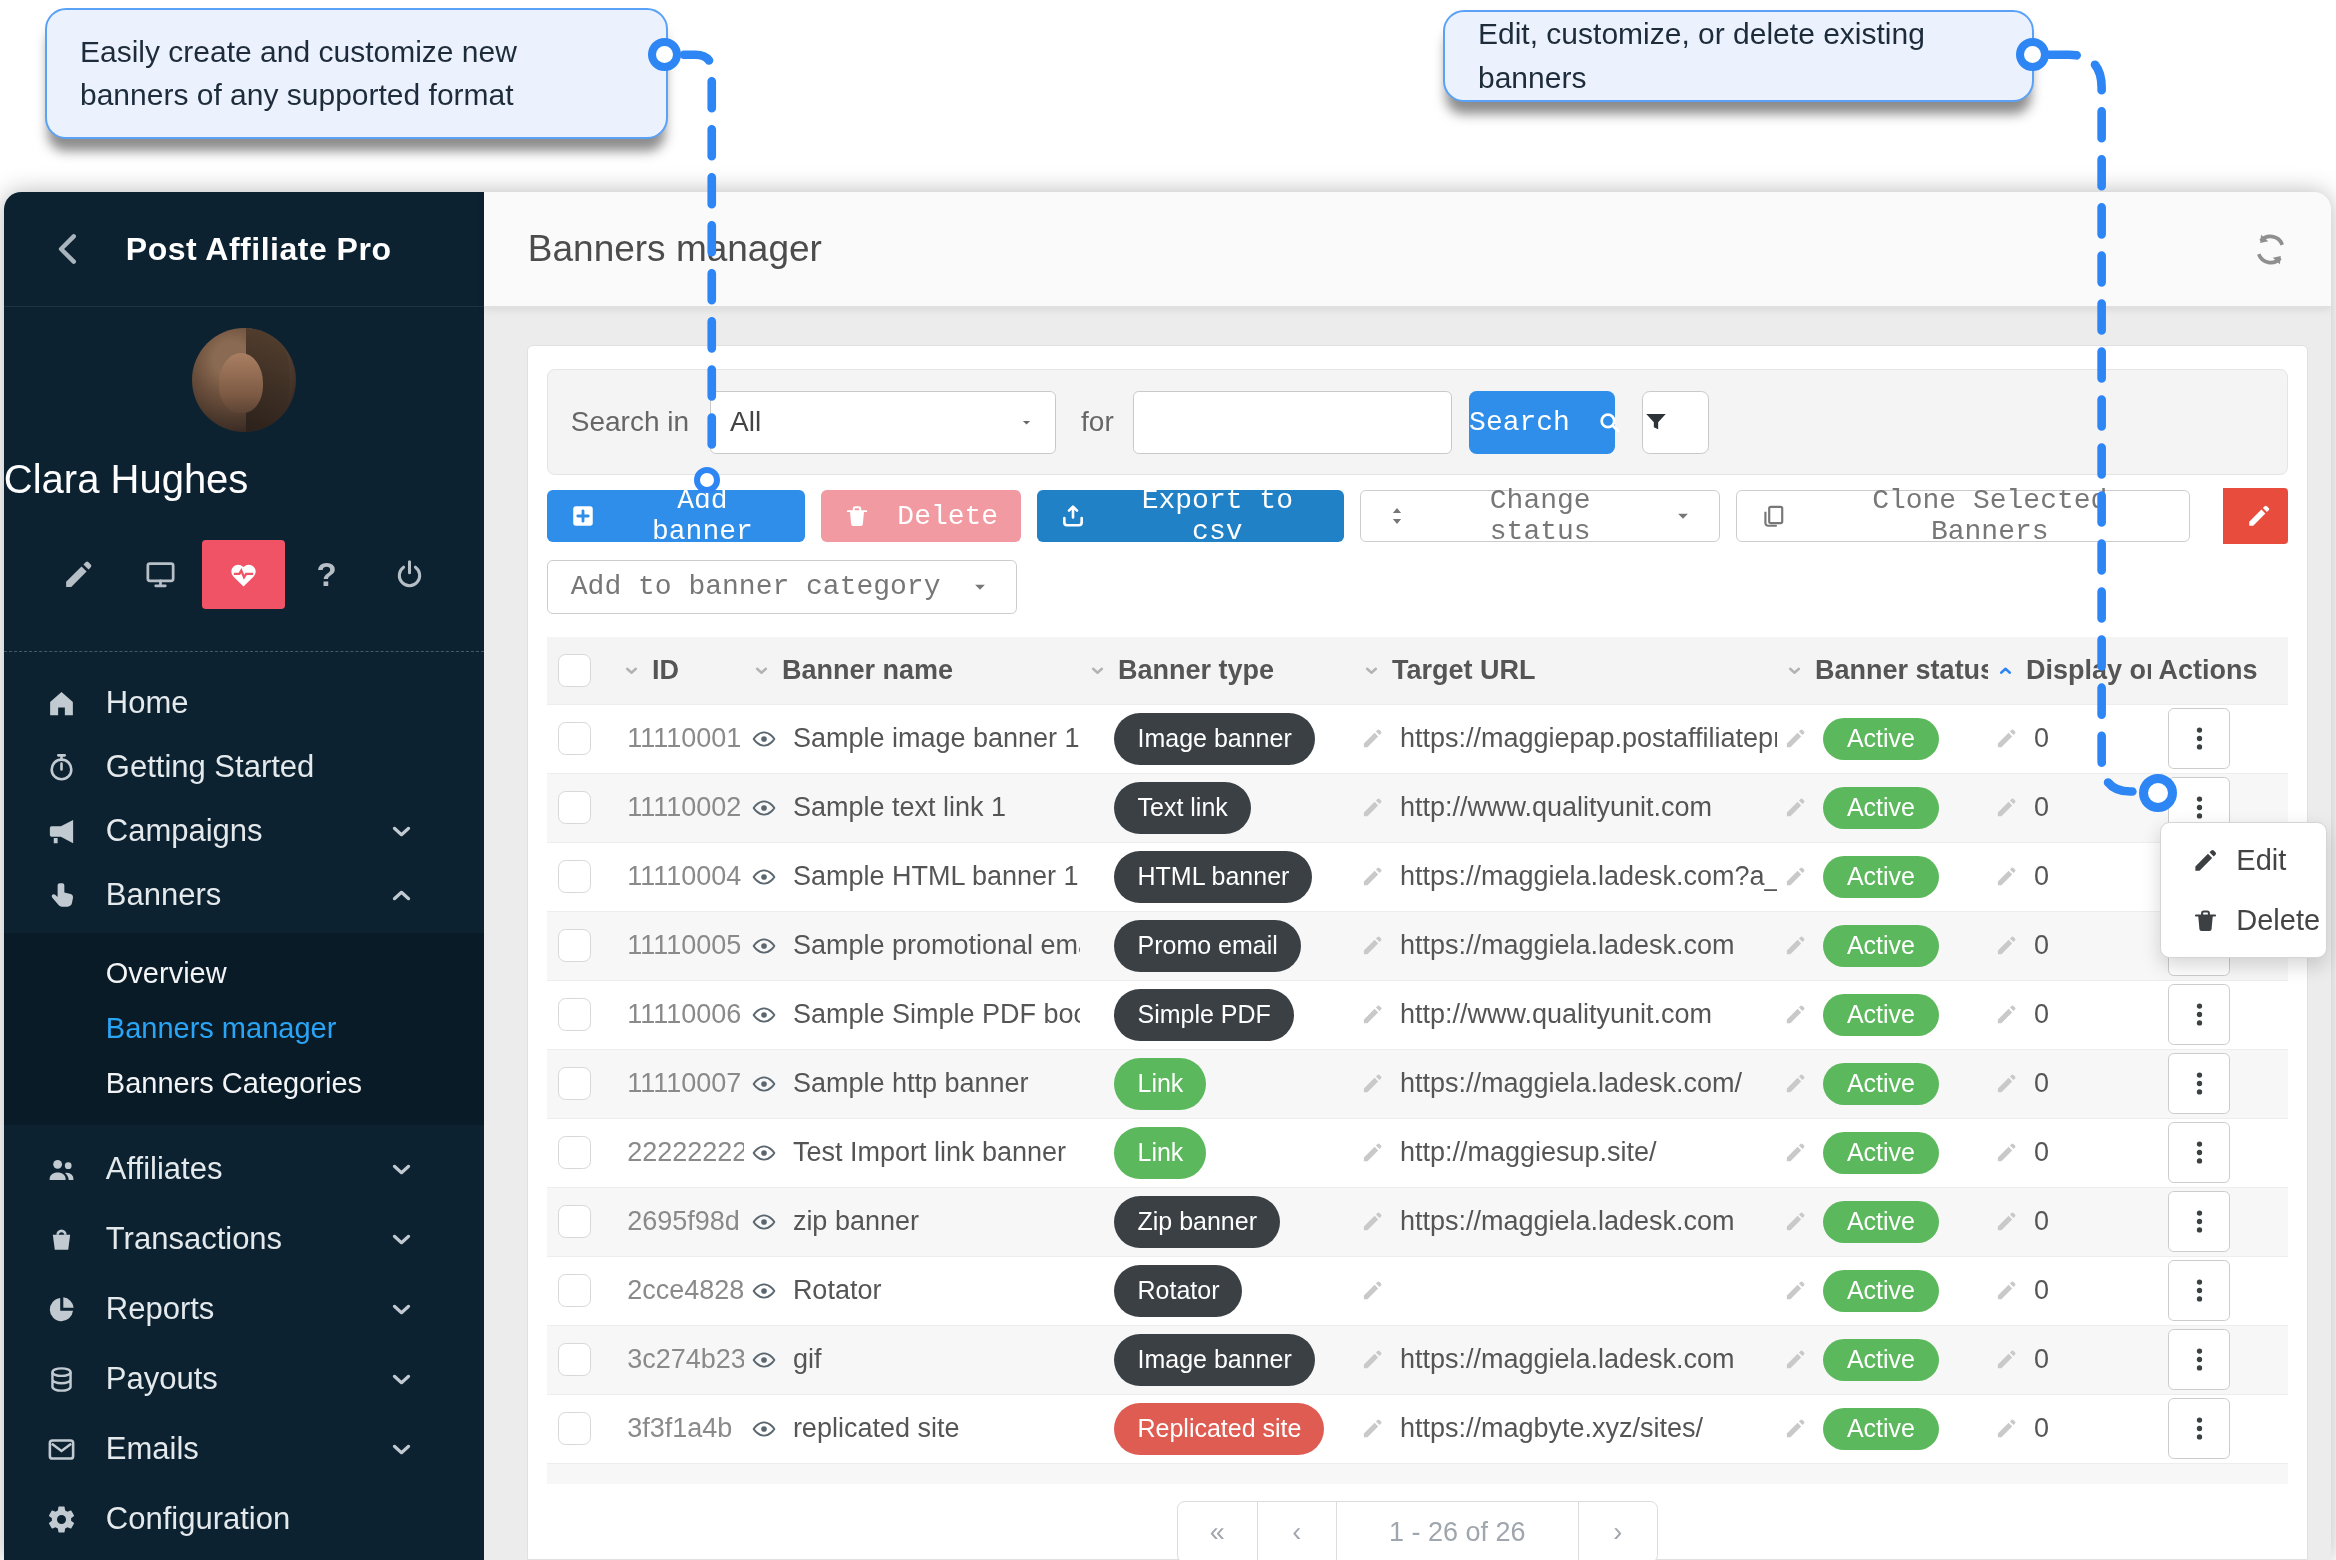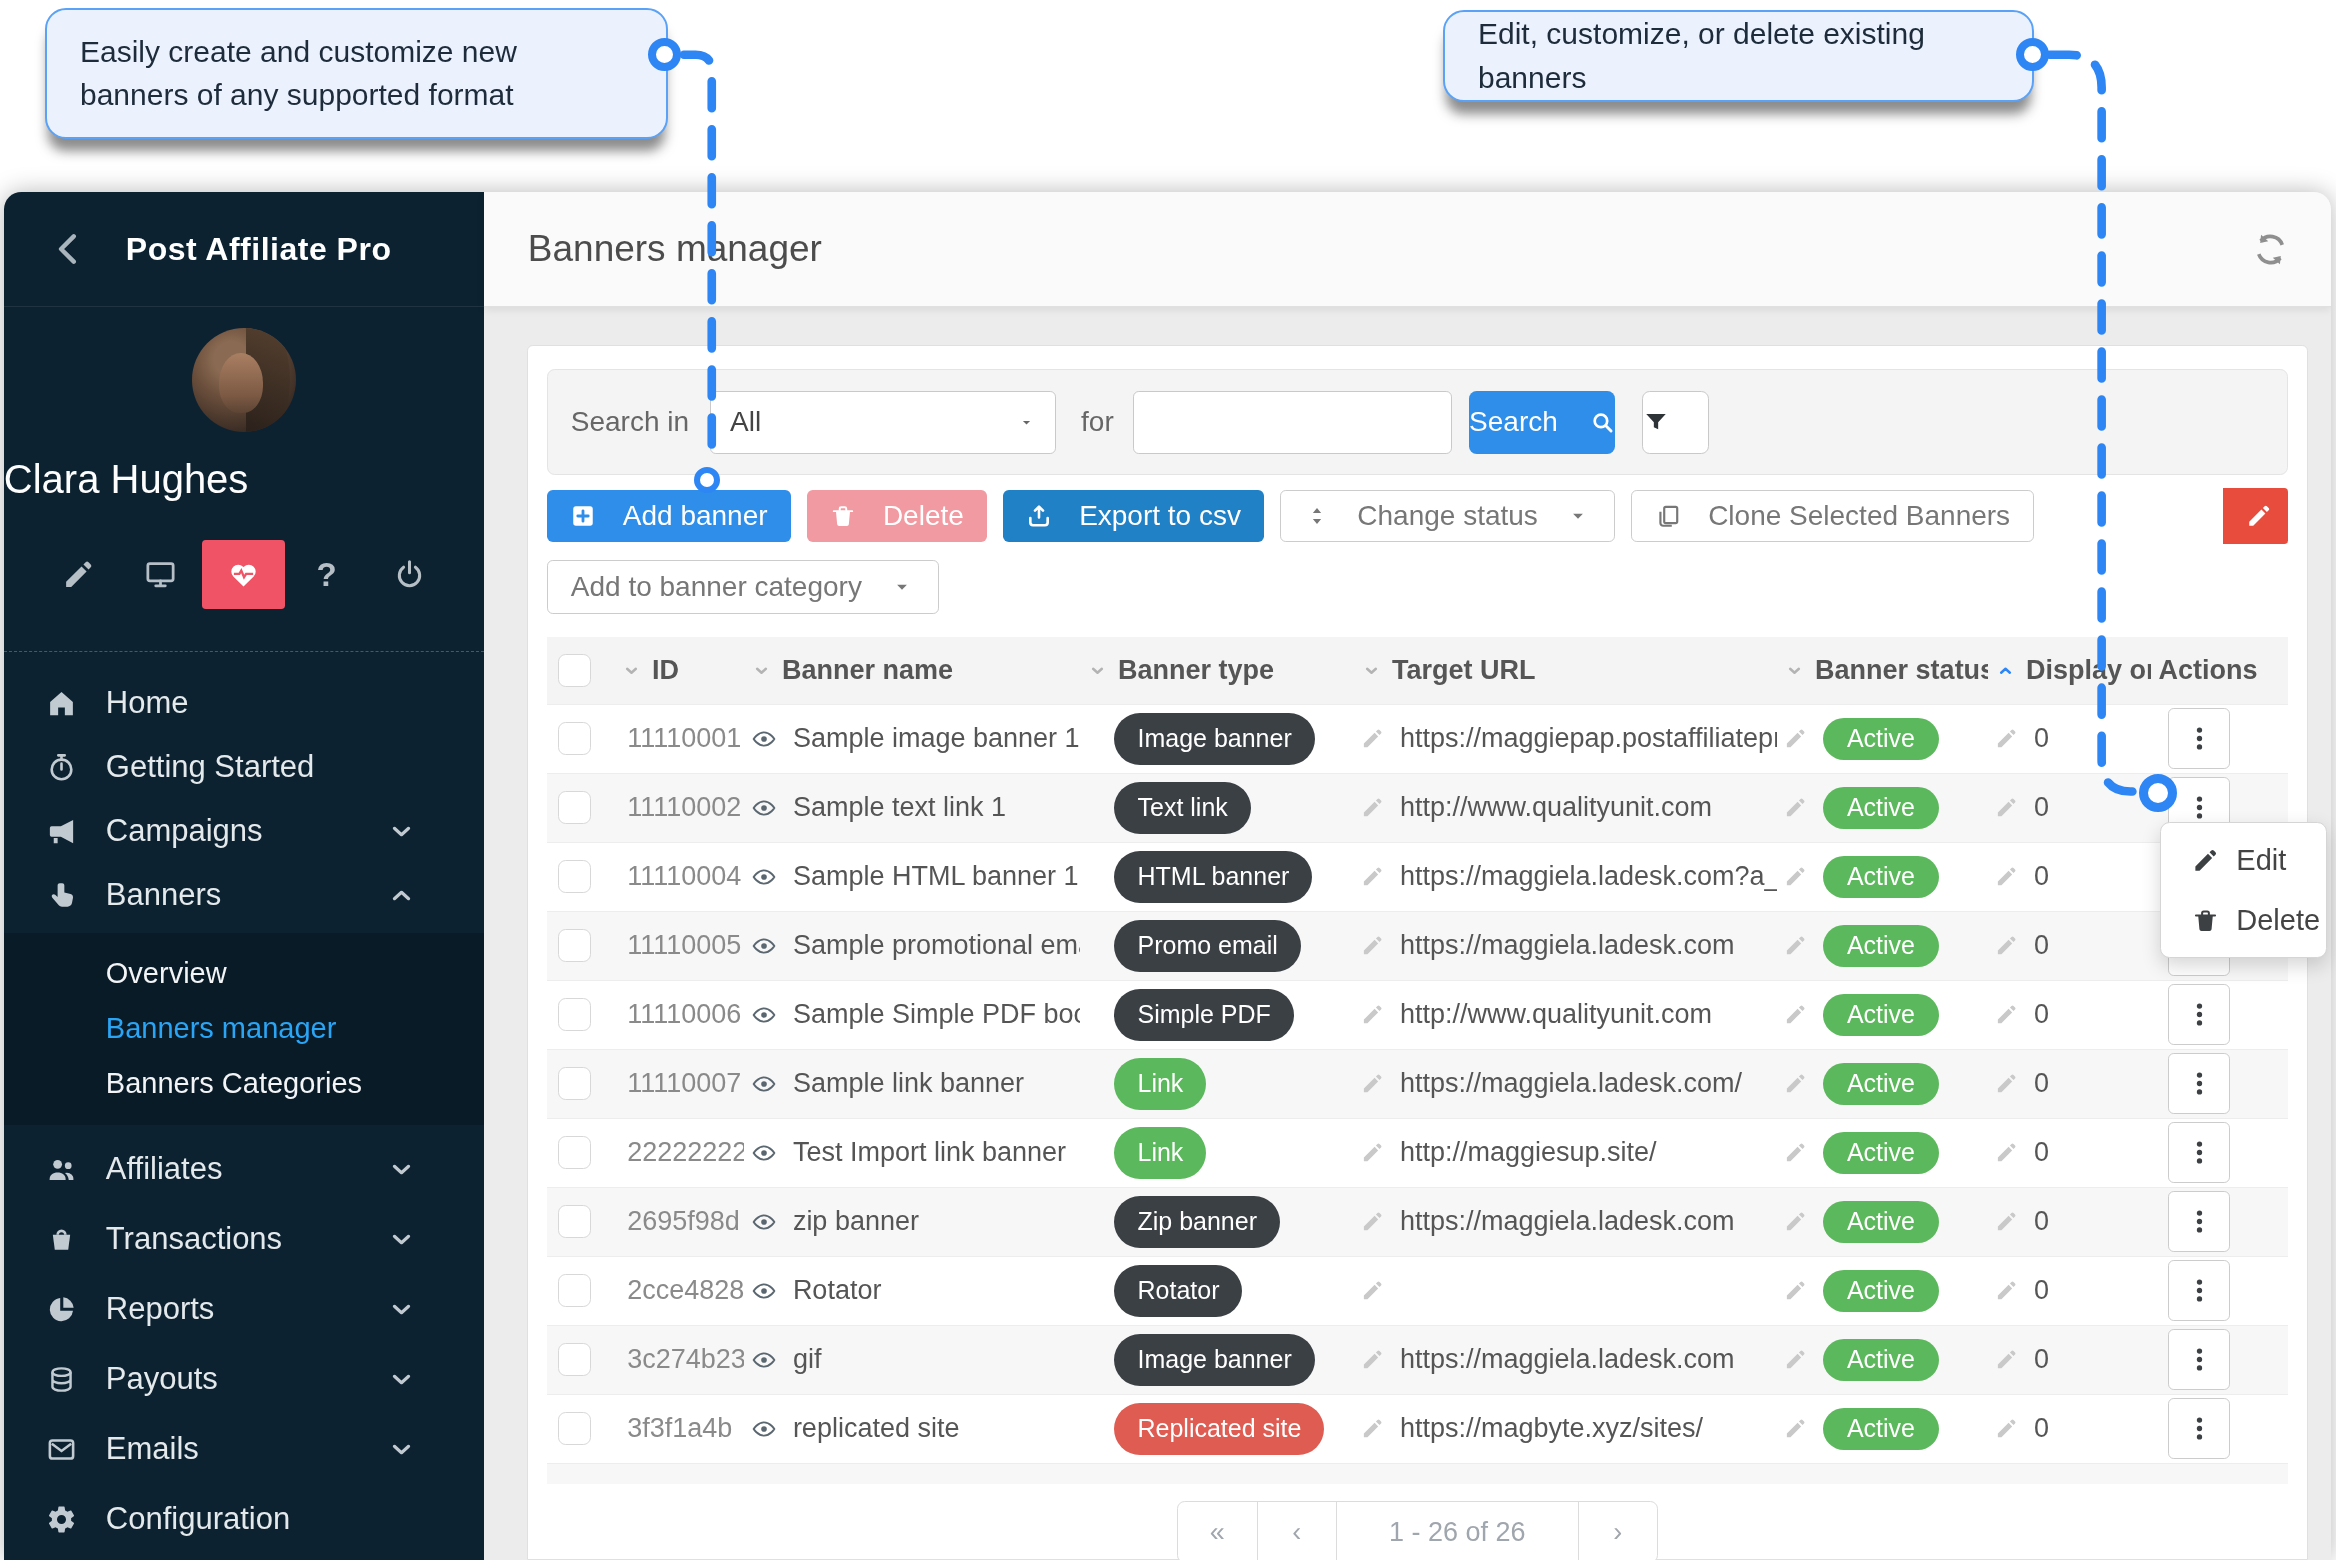--- a/index.html
+++ b/index.html
@@ -69,21 +69,21 @@
   .search-panel { flex-shrink:0; height:106px; background:#f4f4f4; border:1px solid #e4e4e4; border-radius:7.7px;
     display:flex; align-items:center; padding:0 23px; }
   .lbl { font-size:28px; color:#666; }
   .select { background:#fff; border:1px solid #c9c9c9; border-radius:5.8px; height:63px; display:flex; align-items:center;
     padding:0 19px; font-size:28px; color:#444; }
   .select .caret { margin-left:auto; color:#666; font-size:19px; }
   #search-select { width:346px; margin-left:21px; }
   #for-lbl { margin:0 19px 0 25px; }
   .text-input { width:319px; height:63px; background:#fff; border:1px solid #c9c9c9; border-radius:5.8px; font-size:28px; padding:0 15.4px; color:#444; }
   .btn { border:none; display:inline-flex; align-items:center; justify-content:space-between; gap:27px; border-radius:5.8px;
-    font-size:28px; cursor:pointer; font-family:Liberation Sans, sans-serif; }
+    font-size:28px; cursor:pointer; font-family:Liberation Mono, monospace; }
   #search-btn { margin-left:17.3px; width:146px; height:63px; background:var(--primary-btn); color:#fff; border-radius:7.7px; }
   #search-btn .ic { font-size:25px; }
   #filter-btn { margin-left:27px; width:67px; height:63px; background:#fff; border:1px solid #c9c9c9; border-radius:7.7px; color:#2e3338; font-size:29px; }
 
   
   .toolbar { display:flex; align-items:center; gap:16.3px; margin-top:13.4px; flex-shrink:0; }
   .toolbar .btn { height:52px; padding:0 23px; }
   .btn-blue { background:var(--primary-btn); color:#fff; }
   .btn-pink { background:var(--delete-btn); color:#fff; }
   .btn-export { background:var(--export-btn); color:#fff; }
@@ -782,21 +782,21 @@
                   <span class="checkbox"></span>
                 </div>
     <div class="cell c-id">11110007</div>
     <div class="cell">
       <span class="ic eye">
                     <svg viewBox="0 0 24 24" fill="currentColor">
                       <path d="M2.5 12S6 5.9 12 5.9 21.5 12 21.5 12 18 18.1 12 18.1 2.5 12 2.5 12z" fill="none" stroke="currentColor" stroke-width="1.8"></path>
                       <circle cx="12" cy="12" r="2.6"></circle>
                     </svg>
                   </span>
-      <span class="c-name">Sample link banner</span>
+      <span class="c-name">Sample http banner</span>
     </div>
     <div class="cell">
                   <span class="chip green">Link</span>
                 </div>
     <div class="cell">
       <span class="ic pencil">
                     <svg viewBox="0 0 24 24" fill="currentColor">
                       <path d="m3 17.3 11.2-11.2 3.7 3.7L6.7 21H3zM15.6 4.7l1.6-1.6a1.5 1.5 0 0 1 2.1 0l1.6 1.6a1.5 1.5 0 0 1 0 2.1l-1.6 1.6z"></path>
                     </svg>
                   </span>

